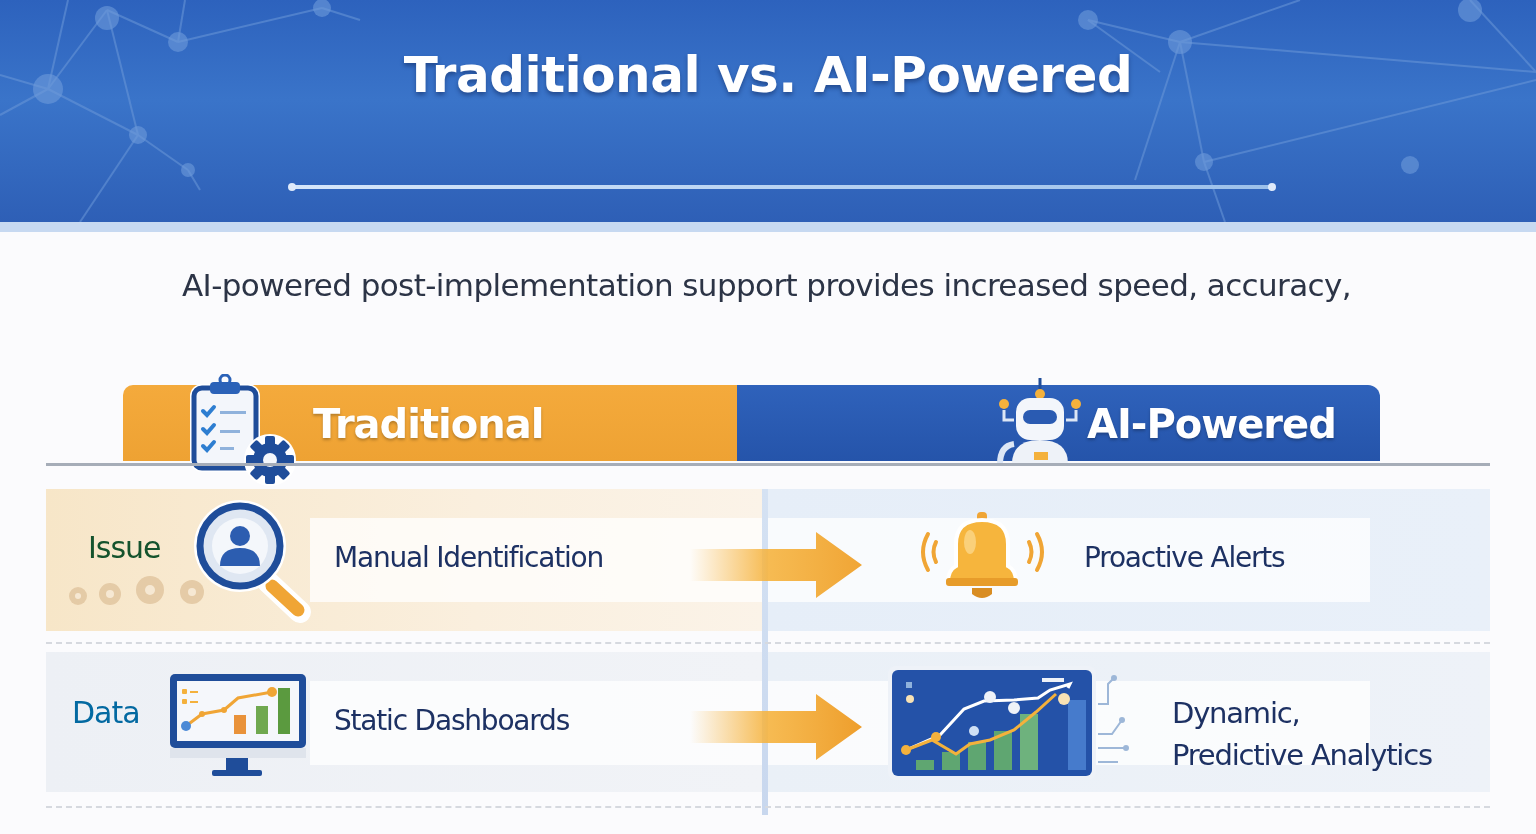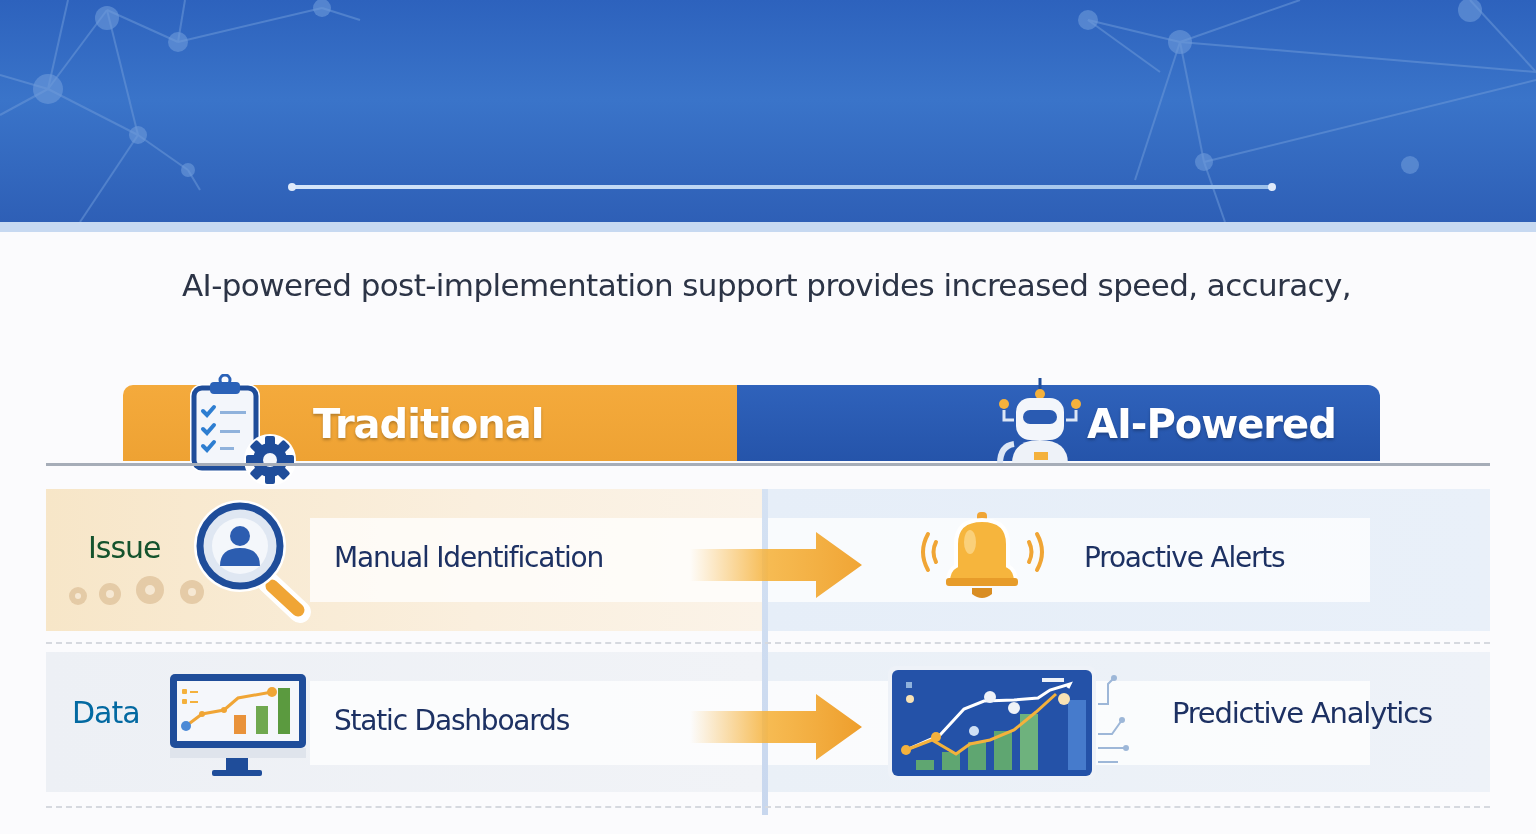--- a/index.html
+++ b/index.html
@@ -150,20 +150,21 @@
       <circle cx="138" cy="135" r="9"></circle>
       <circle cx="188" cy="170" r="7"></circle>
       <circle cx="322" cy="8" r="9"></circle>
       <circle cx="1088" cy="20" r="10"></circle>
       <circle cx="1180" cy="42" r="12"></circle>
       <circle cx="1204" cy="162" r="9"></circle>
       <circle cx="1470" cy="10" r="12"></circle>
       <circle cx="1410" cy="165" r="9"></circle>
     </g>
   </svg>
+  <div class="title l1">Traditional vs. AI-Powered</div>
   <div class="title-underline"></div>
 </div>
 <div class="banner-strip"></div>
 
 <div class="subtitle">
   <div>AI-powered post-implementation support provides increased speed, accuracy,</div>
 </div>
 
 <div class="hdr hdr-trad">
   <div class="hdr-label">Traditional</div>
@@ -339,14 +340,15 @@
   <rect x="156" y="14" width="22" height="4" fill="#eef2f8"></rect>
   <path d="M212 40 h10 v-20 l6 -6" stroke="#9db7d8" stroke-width="2" fill="none"></path>
   <path d="M212 70 h14 l10 -14" stroke="#9db7d8" stroke-width="2" fill="none"></path>
   <path d="M212 84 h28" stroke="#9db7d8" stroke-width="2" fill="none"></path>
   <path d="M212 98 h20" stroke="#9db7d8" stroke-width="2" fill="none"></path>
   <circle cx="228" cy="14" r="3" fill="#9db7d8"></circle>
   <circle cx="236" cy="56" r="3" fill="#9db7d8"></circle>
   <circle cx="240" cy="84" r="3" fill="#9db7d8"></circle>
 </svg>
 <div class="row-text t-dynamic">
+  <div>Dynamic,</div>
   <div>Predictive Analytics</div>
 </div>
 
 </body></html>

